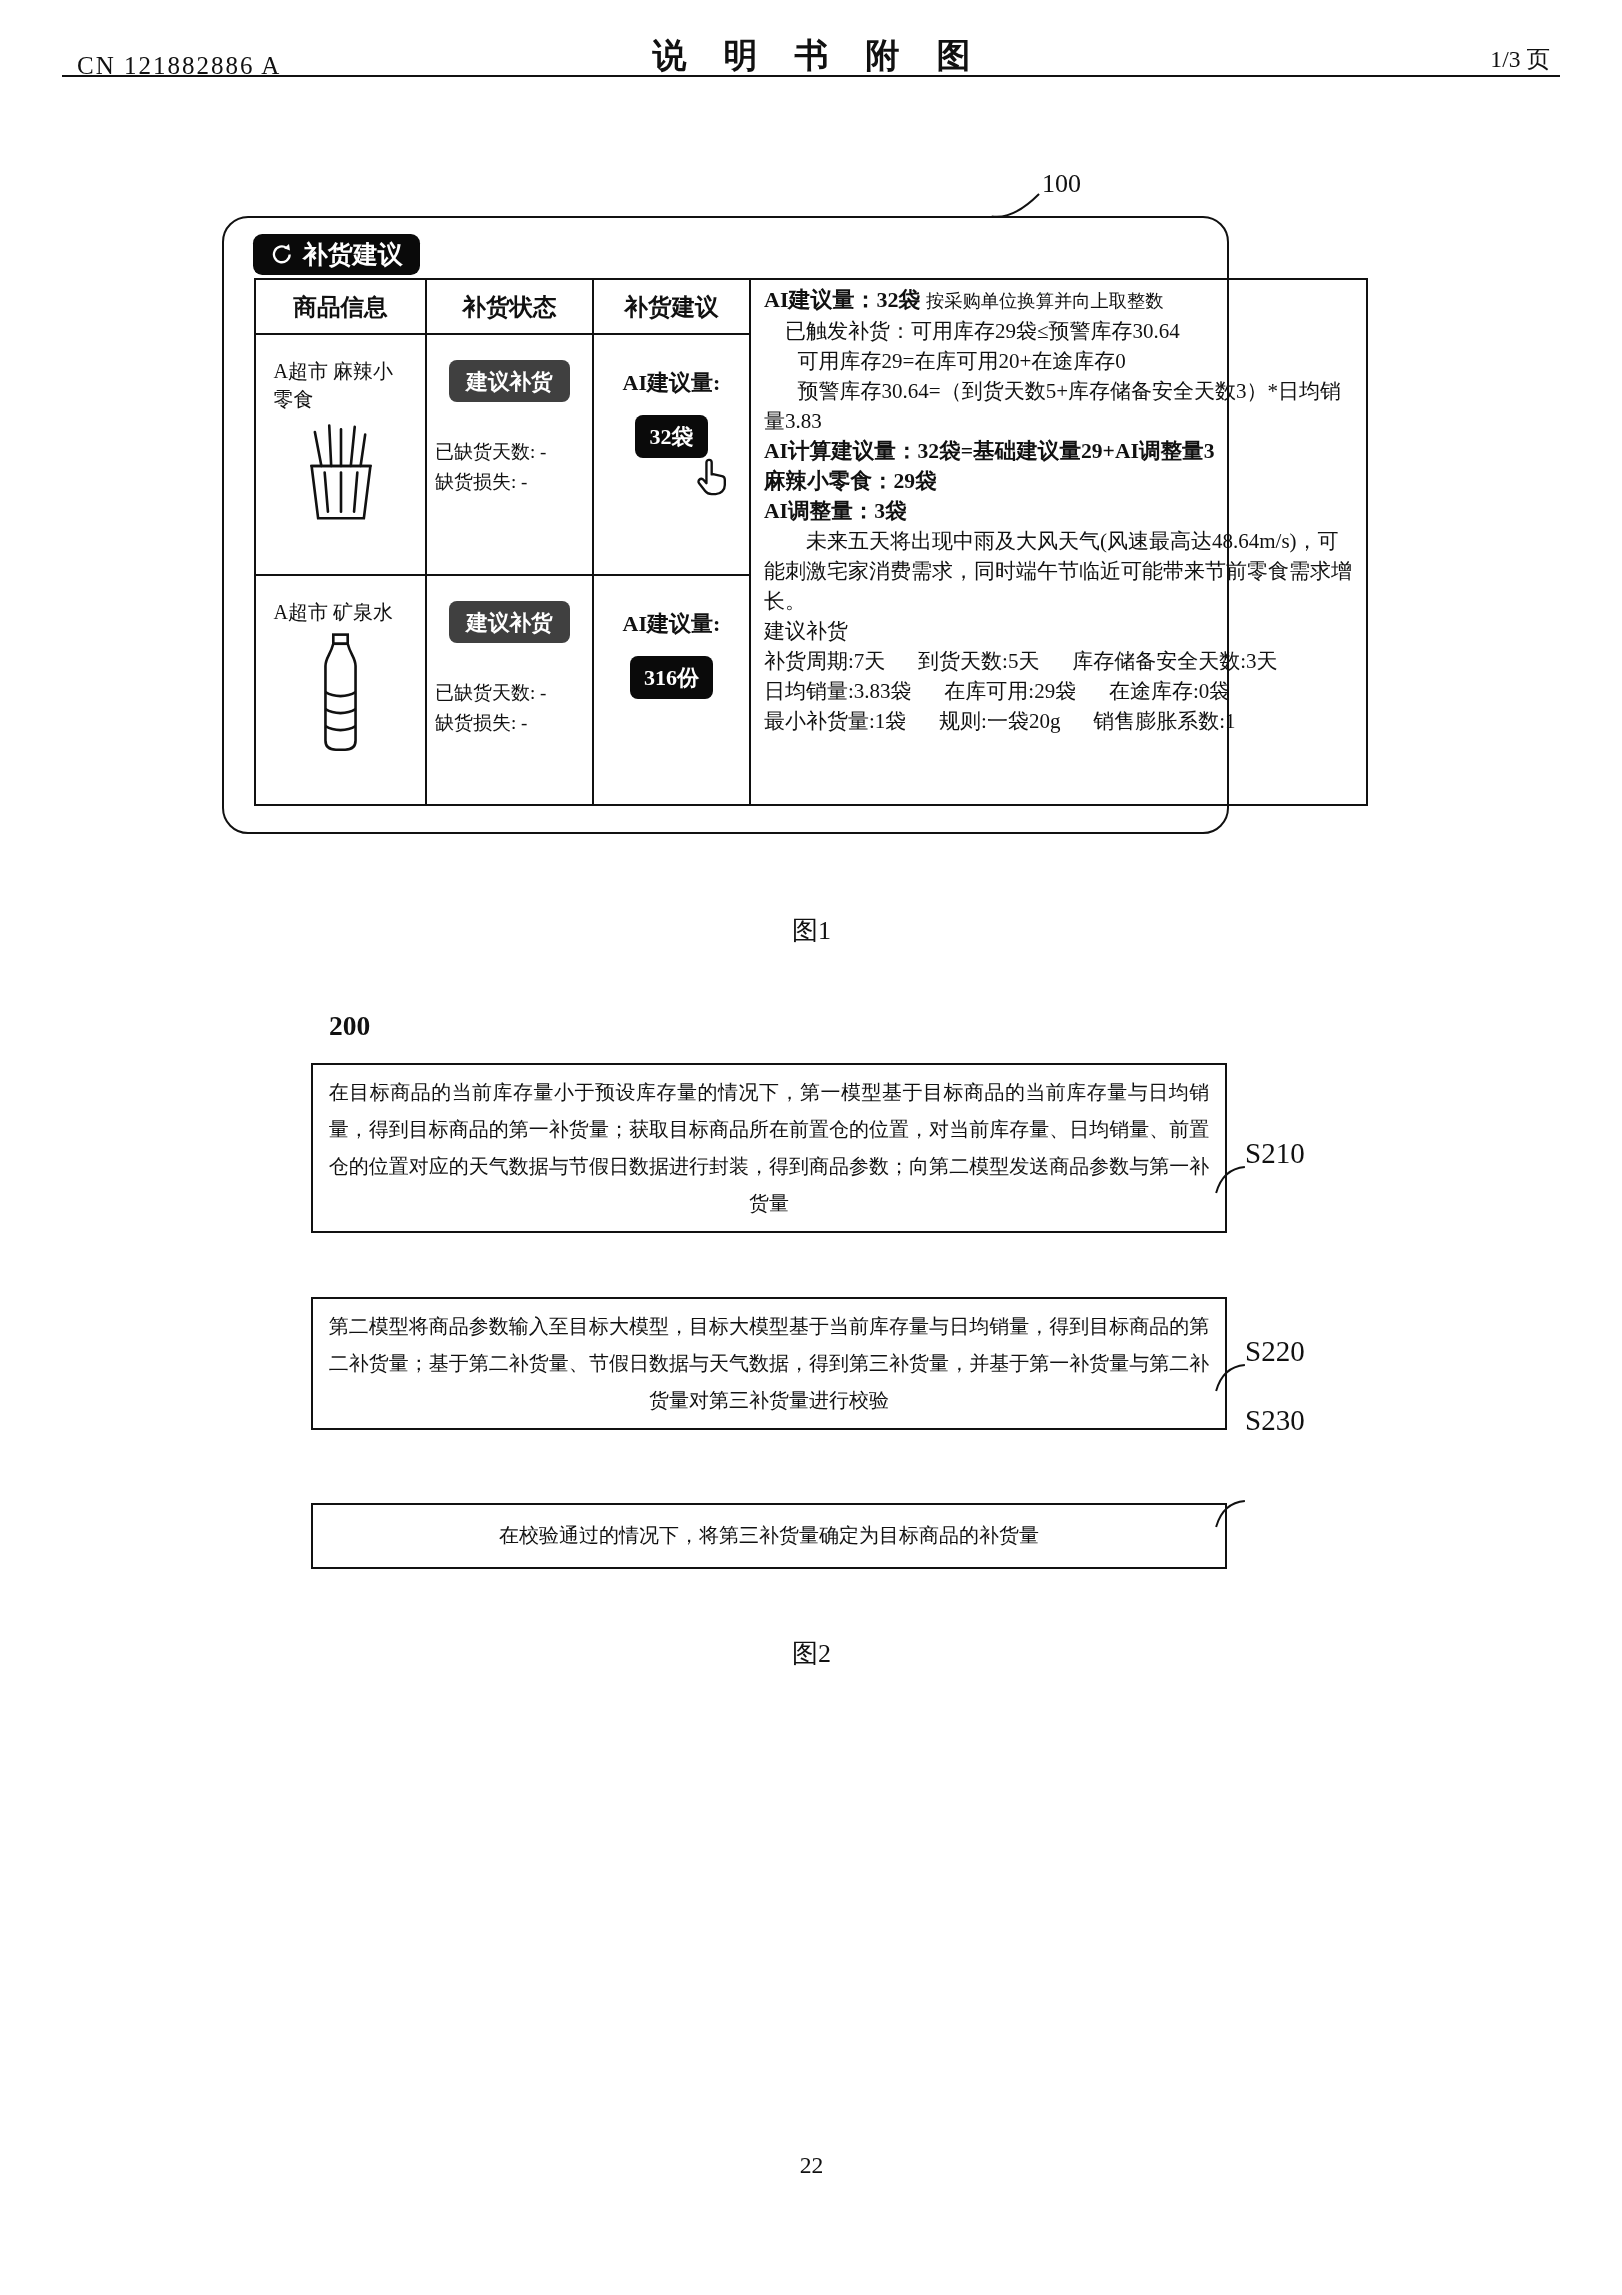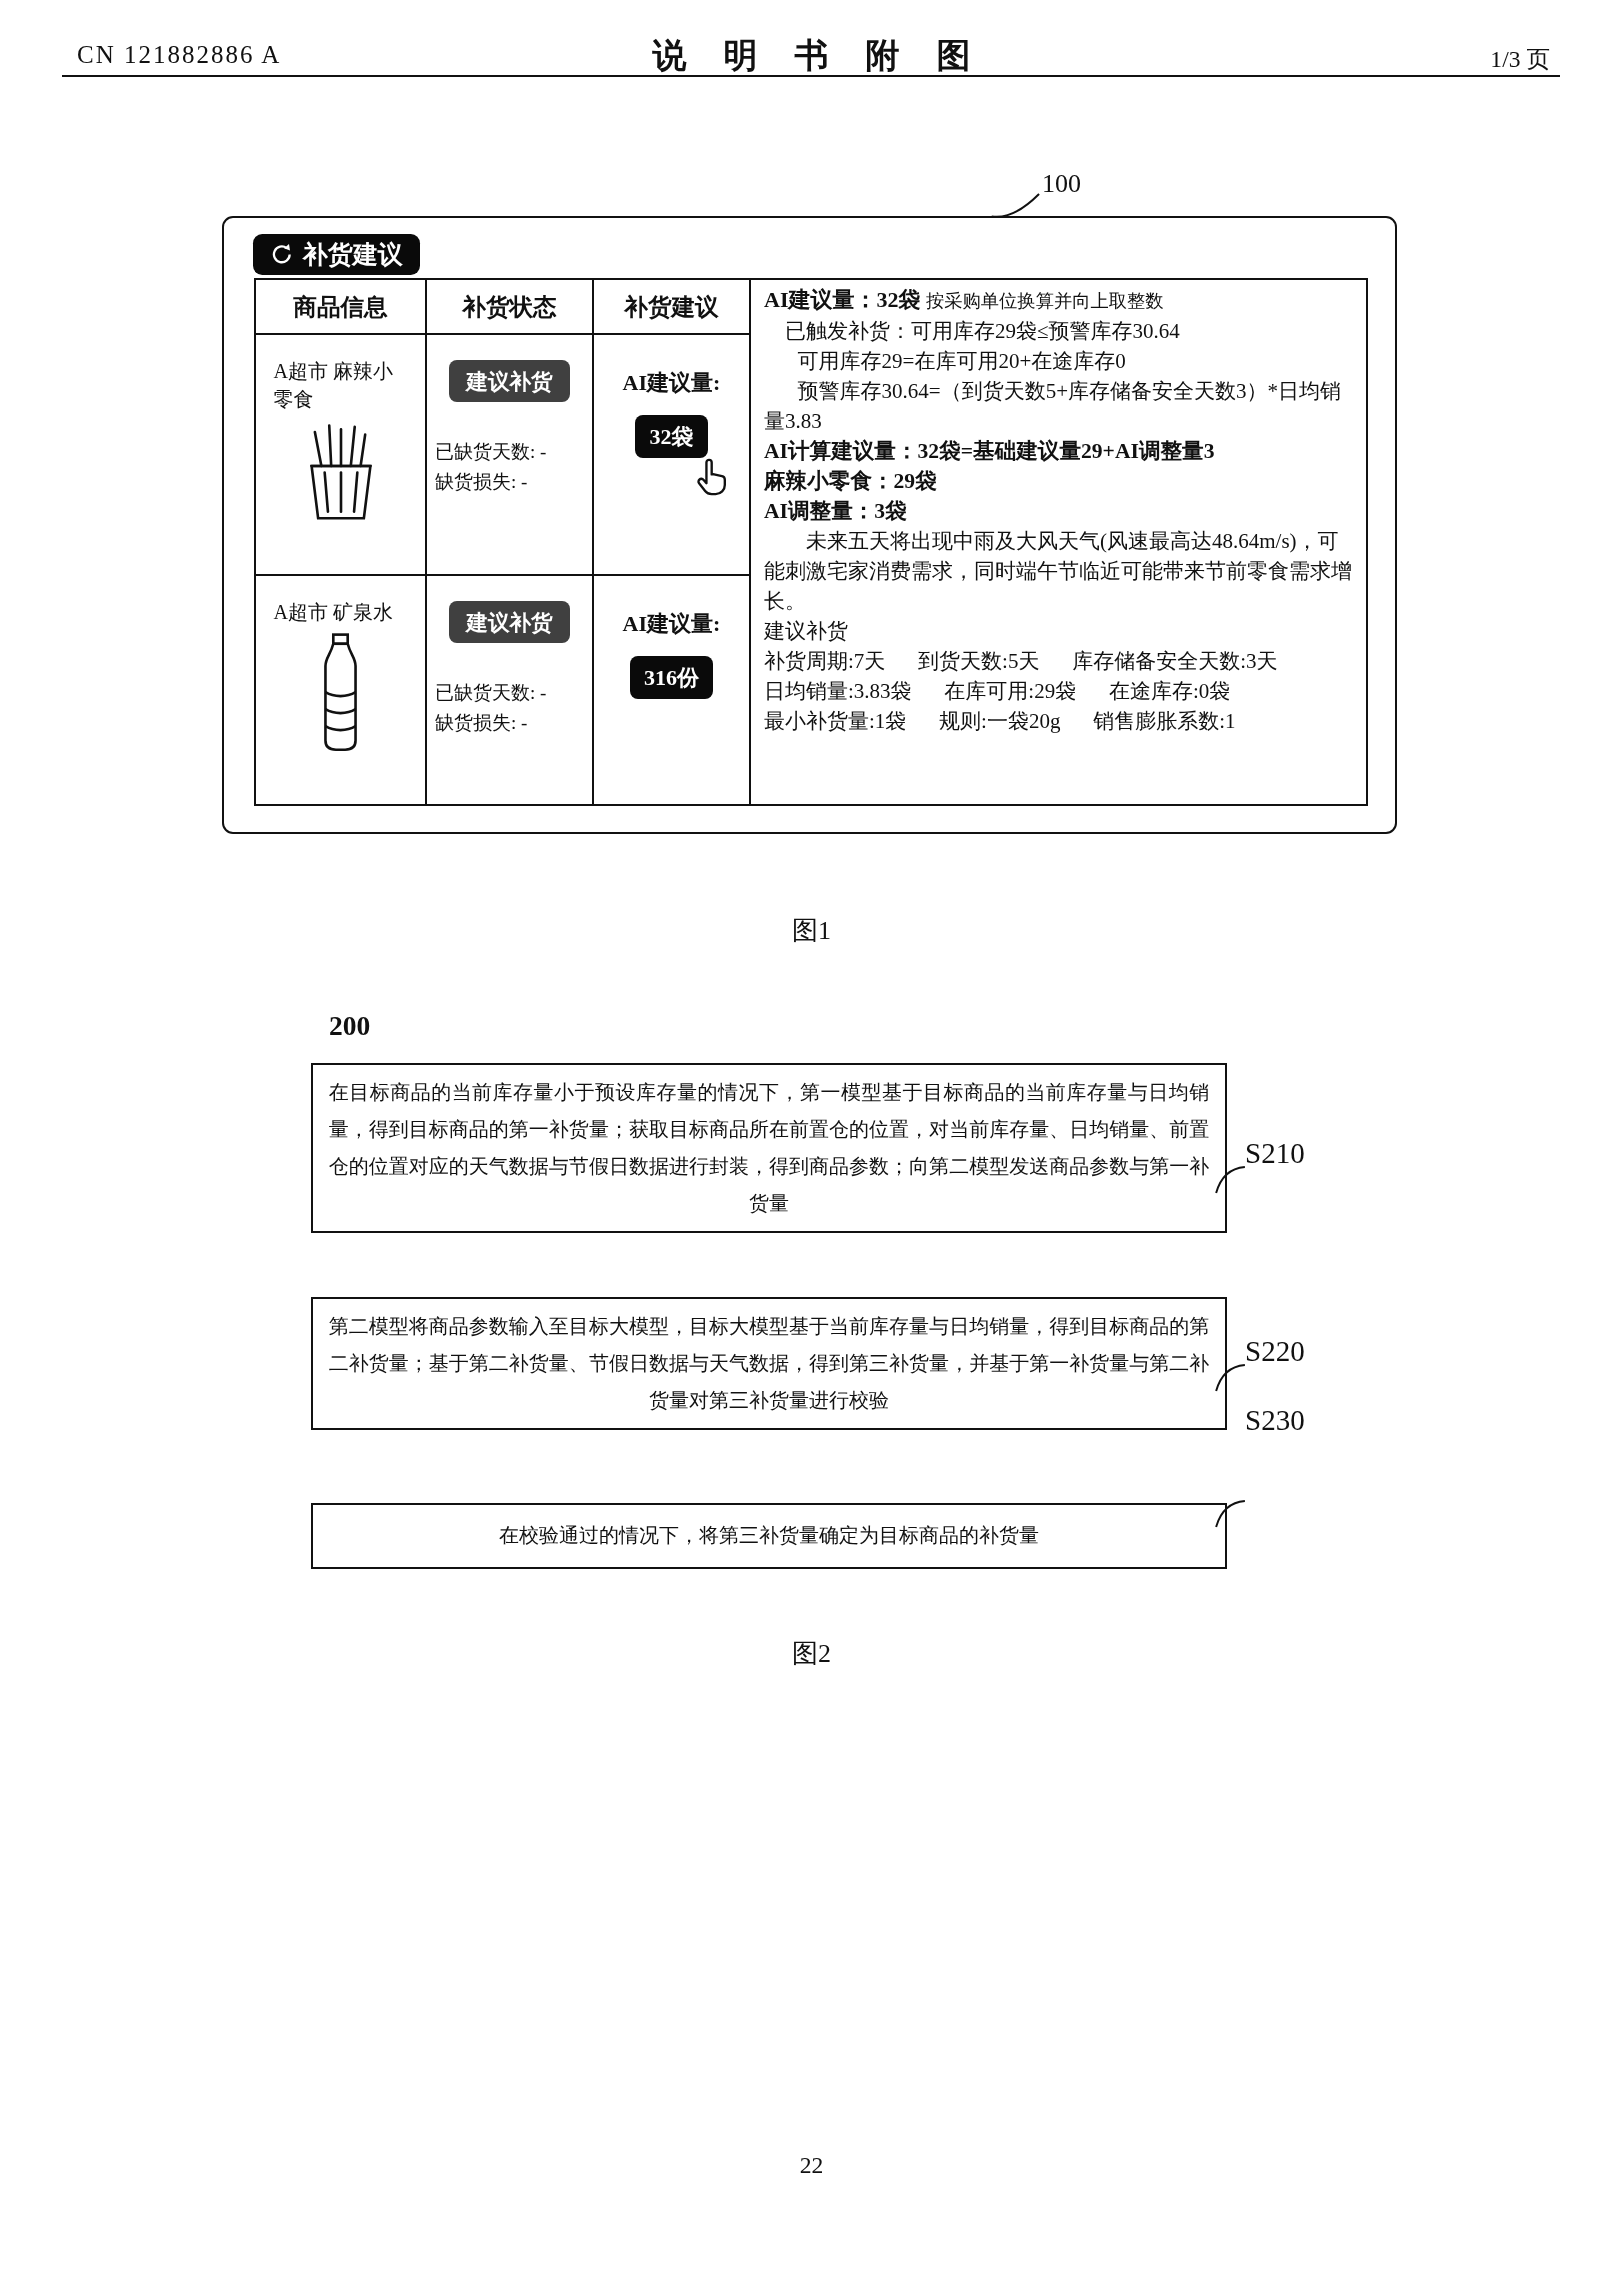--- a/index.html
+++ b/index.html
@@ -4,32 +4,32 @@
 <style>
   html, body { margin:0; padding:0; }
   body {
     width:1623px; height:2295px; position:relative; background:#ffffff;
     font-family:"Liberation Serif", serif; color:#111;
     -webkit-font-smoothing:antialiased;
   }
   .abs { position:absolute; }
 
   
-  .patent-no { left:77px; top:41px; font-size:25px; letter-spacing:2px; }
+  .patent-no { left:77px; top:52px; font-size:25px; letter-spacing:2px; }
   .doc-title-wrap { left:0; right:0; top:33px; text-align:center; }
   .doc-title { display:inline-block; font-size:34px; font-weight:bold; letter-spacing:37px; margin-right:-37px; }
   .page-ind { right:73px; top:43px; font-size:23.6px; }
   .rule { left:62px; top:75px; width:1498px; height:2px; background:#111; }
 
   
   .ref100 { left:1042px; top:169px; font-size:26px; }
   .curve-svg { position:absolute; }
   .panel {
-    left:222px; top:216px; width:1175px; height:618px;
-    border:2.6px solid #111; border-radius:11px; box-sizing:border-box;
+    left:222px; top:216px; width:1007px; height:618px;
+    border:2.6px solid #111; border-radius:26px; box-sizing:border-box;
   }
   .panel-badge {
     position:absolute; left:29px; top:15.7px; height:41px;
     background:#0a0a0a; color:#fff; border-radius:9.2px;
     display:flex; align-items:center; gap:9.2px; padding:0 17px;
     font-size:25px; font-weight:bold;
   }
   .fig1-table { position:absolute; left:30px; top:60px; border-collapse:collapse; table-layout:fixed; width:1112px; }
   .fig1-table th, .fig1-table td { border:2px solid #111; }
   .fig1-table th { font-size:23.6px; font-weight:bold; text-align:center; vertical-align:middle; height:51px; }

